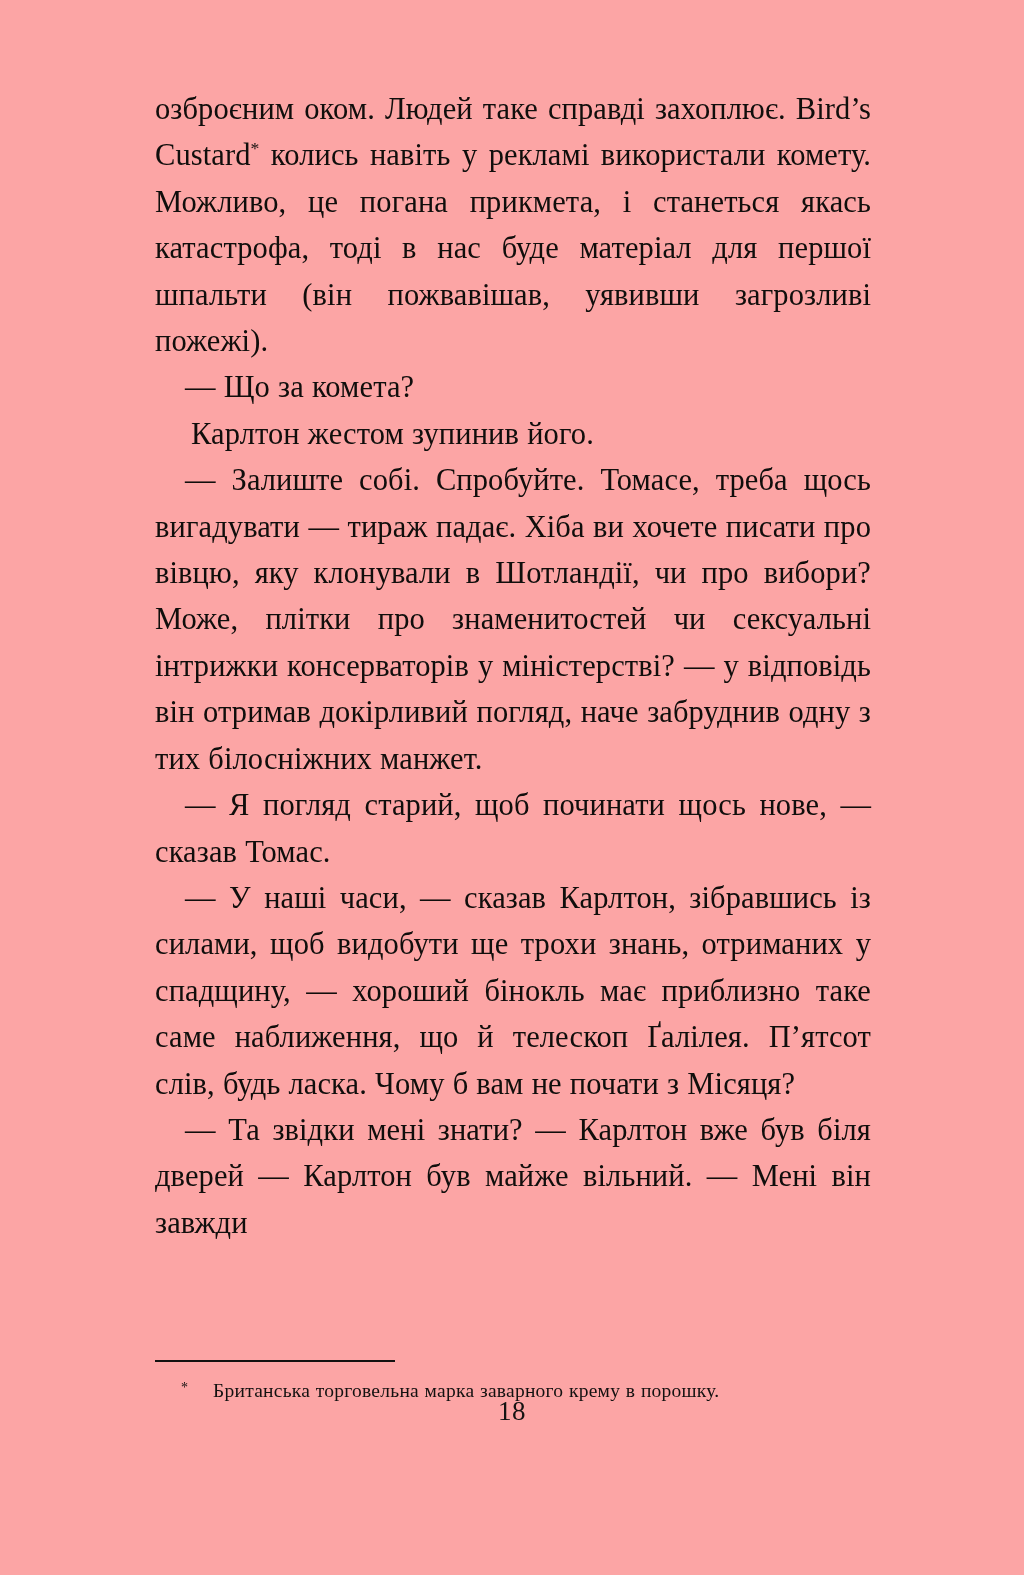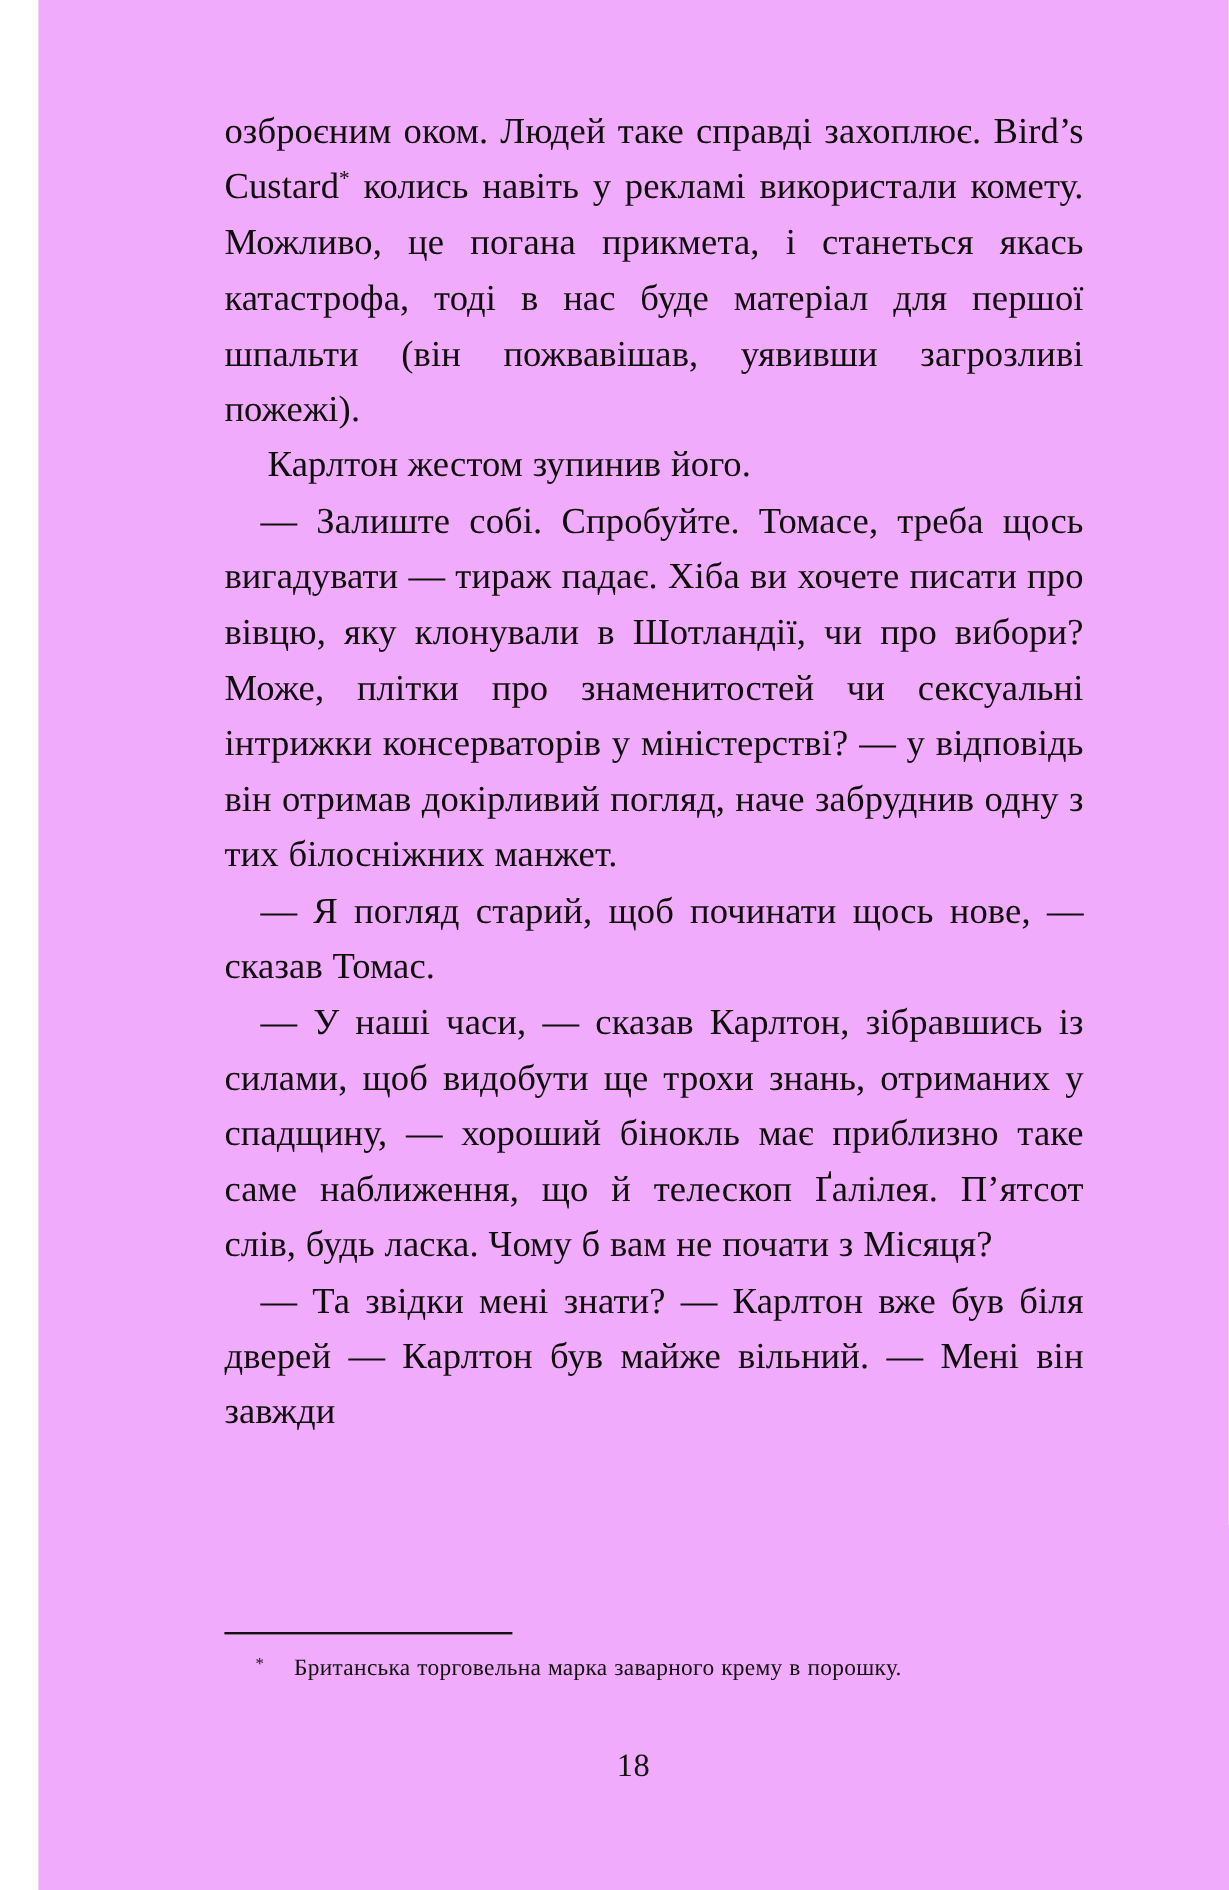--- a/index.html
+++ b/index.html
@@ -12,22 +12,21 @@
     height: 1575px;
     position: relative;
     font-family: "Liberation Serif", "DejaVu Serif", serif;
     color: #000000;
     overflow: hidden;
   }
 
   .page {
     position: absolute;
     inset: 0;
-    background: #f0abfc;
-    margin-left: 32px;
+    background: #fca5a5;
   }
 
   .textblock {
     position: absolute;
     left: 155px;
     top: 86px;
     width: 716px;
   }
 
   .para {
@@ -93,37 +92,38 @@
   .footnote-text {
     flex: 1 1 auto;
     letter-spacing: 0.25px;
     word-spacing: 0.5px;
   }
 
   .folio {
     position: absolute;
     left: 0;
     right: 0;
-    top: 1455px;
+    top: 1395px;
     text-align: center;
     font-size: 27px;
     line-height: 32px;
     color: #151312;
     letter-spacing: 0.5px;
   }
 </style>
 </head>
 <body>
 
 <div class="page">
 
   <div class="textblock">
 
     <p class="para cont"><span>озброєним оком. Людей таке справді захоплює. Bird’s Custard</span><sup class="fn-mark">*</sup><span> колись навіть у рекламі використали комету. Можливо, це погана прикмета, і станеться якась катастрофа, тоді в нас буде матеріал для першої шпальти (він пожвавішав, уявивши загрозливі пожежі).</span></p>
 
+    <p class="para ind">— Що за комета?</p>
 
 
 
     <p class="para ind-sm">Карлтон жестом зупинив його.</p>
 
     <p class="para ind">— Залиште собі. Спробуйте. Томасе, треба щось вигадувати — тираж падає. Хіба ви хочете писати про вівцю, яку клонували в Шотландії, чи про вибори? Може, плітки про знаменитостей чи сексуальні інтрижки консерваторів у міністерстві? — у відповідь він отримав докірливий погляд, наче забруднив одну з тих білосніжних манжет.</p>
 
     <p class="para ind">— Я погляд старий, щоб починати щось нове, — сказав Томас.</p>
 
     <p class="para ind">— У наші часи, — сказав Карлтон, зібравшись із силами, щоб видобути ще трохи знань, отриманих у спадщину, — хороший бінокль має приблизно таке саме наближення, що й телескоп Ґалілея. П’ятсот слів, будь ласка. Чому б вам не почати з Місяця?</p>

